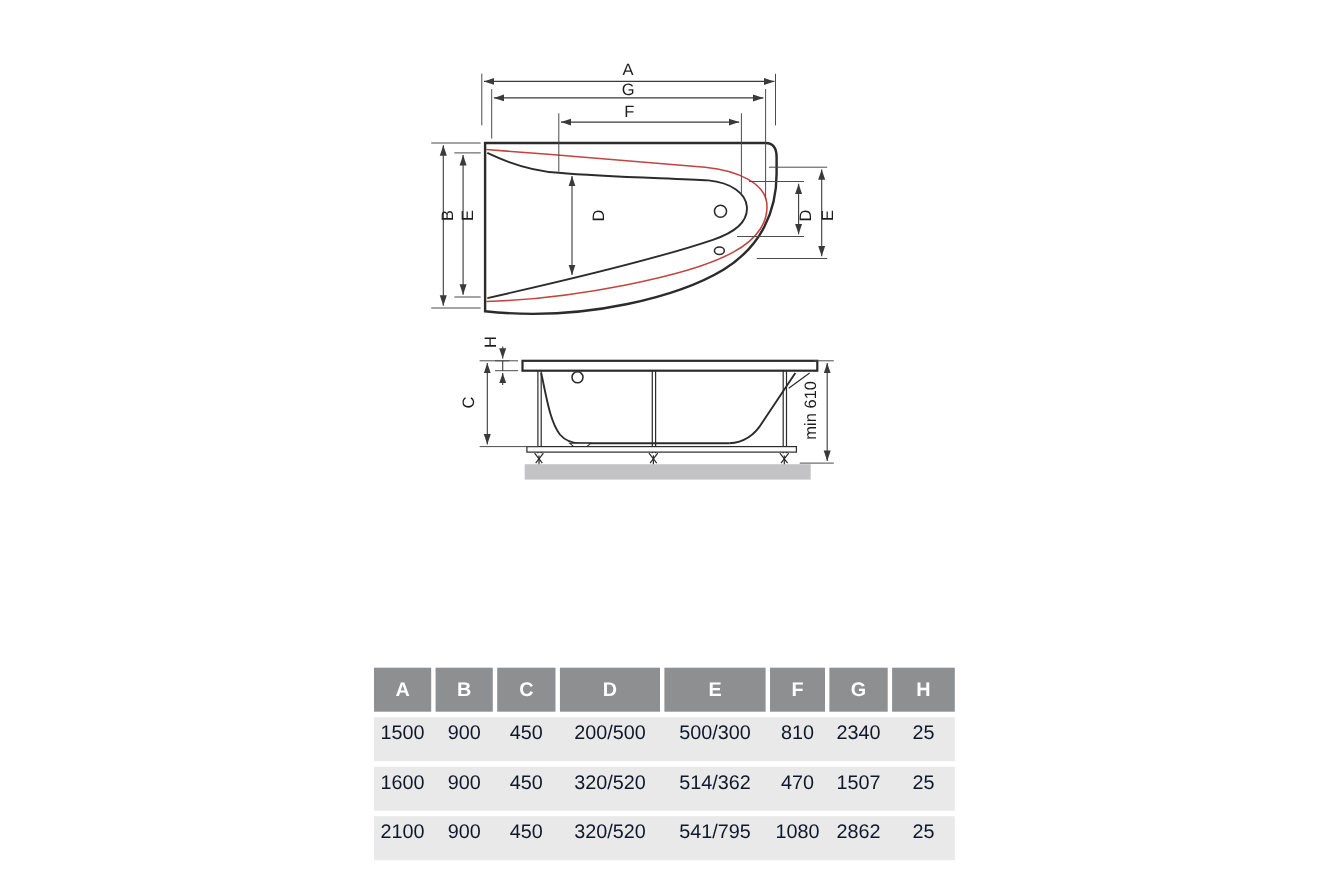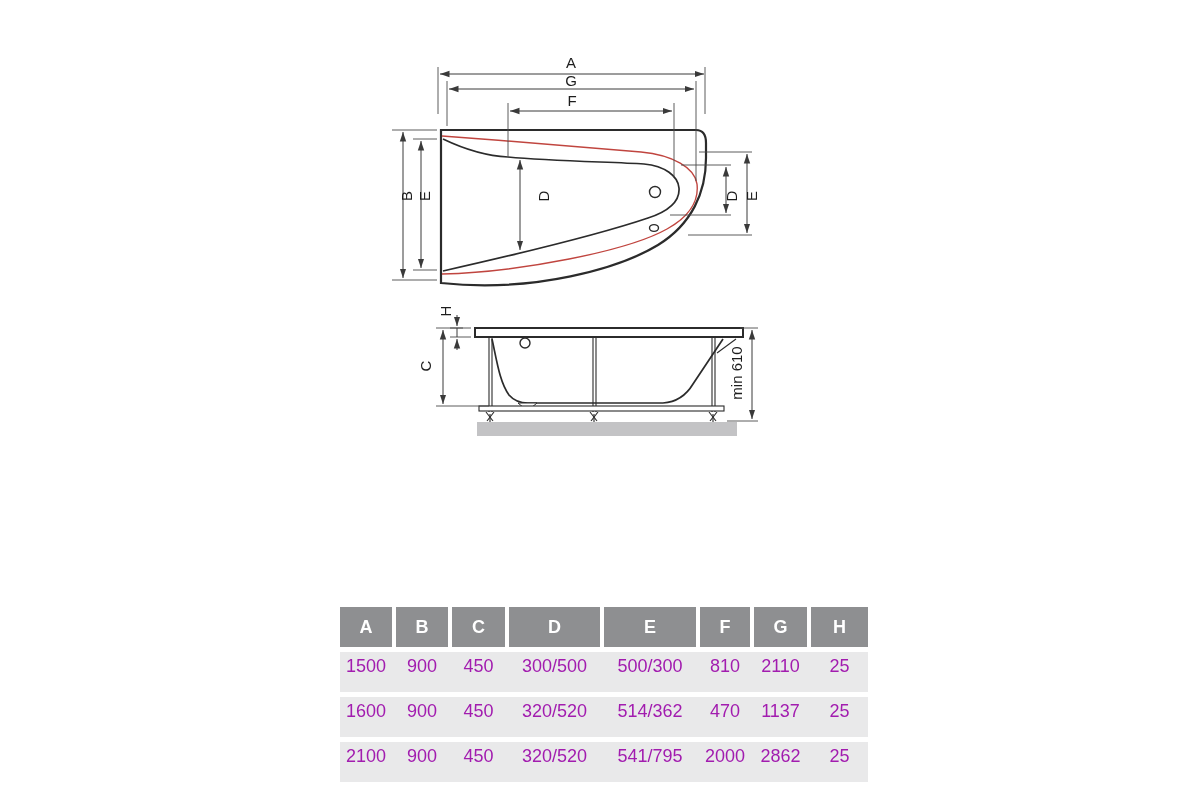--- a/index.html
+++ b/index.html
@@ -26,21 +26,21 @@
   .dim-table{position:absolute;left:340px;top:607px;width:528px;}
   .t-head{display:flex;gap:4px;}
   .t-head .cell{
     background:#8e8f91;color:#ffffff;font-weight:bold;font-size:18px;
     height:40px;display:flex;align-items:center;justify-content:center;
   }
   .t-row{
     display:flex;gap:4px;background:#e9e9ea;height:40px;margin-top:5px;
   }
   .t-row .cell{
-    color:#a21caf;font-size:18px;height:28px;
+    color:#0f172a;font-size:18px;height:28px;
     display:flex;align-items:center;justify-content:center;
   }
   .col0{width:52px}.col1{width:52px}.col2{width:53px}.col3{width:91px}
   .col4{width:92px}.col5{width:50px}.col6{width:53px}.col7{width:57px}
 </style>
 </head>
 <body>
 
 <div class="canvas">
 
@@ -163,43 +163,43 @@
       <div class="cell col4">E</div>
       <div class="cell col5">F</div>
       <div class="cell col6">G</div>
       <div class="cell col7">H</div>
     </div>
 
     <div class="t-row">
       <div class="cell col0">1500</div>
       <div class="cell col1">900</div>
       <div class="cell col2">450</div>
-      <div class="cell col3">300/500</div>
+      <div class="cell col3">200/500</div>
       <div class="cell col4">500/300</div>
       <div class="cell col5">810</div>
-      <div class="cell col6">2110</div>
+      <div class="cell col6">2340</div>
       <div class="cell col7">25</div>
     </div>
 
     <div class="t-row">
       <div class="cell col0">1600</div>
       <div class="cell col1">900</div>
       <div class="cell col2">450</div>
       <div class="cell col3">320/520</div>
       <div class="cell col4">514/362</div>
       <div class="cell col5">470</div>
-      <div class="cell col6">1137</div>
+      <div class="cell col6">1507</div>
       <div class="cell col7">25</div>
     </div>
 
     <div class="t-row">
       <div class="cell col0">2100</div>
       <div class="cell col1">900</div>
       <div class="cell col2">450</div>
       <div class="cell col3">320/520</div>
       <div class="cell col4">541/795</div>
-      <div class="cell col5">2000</div>
+      <div class="cell col5">1080</div>
       <div class="cell col6">2862</div>
       <div class="cell col7">25</div>
     </div>
   </div>
 
 </div>
 
 </body></html>

